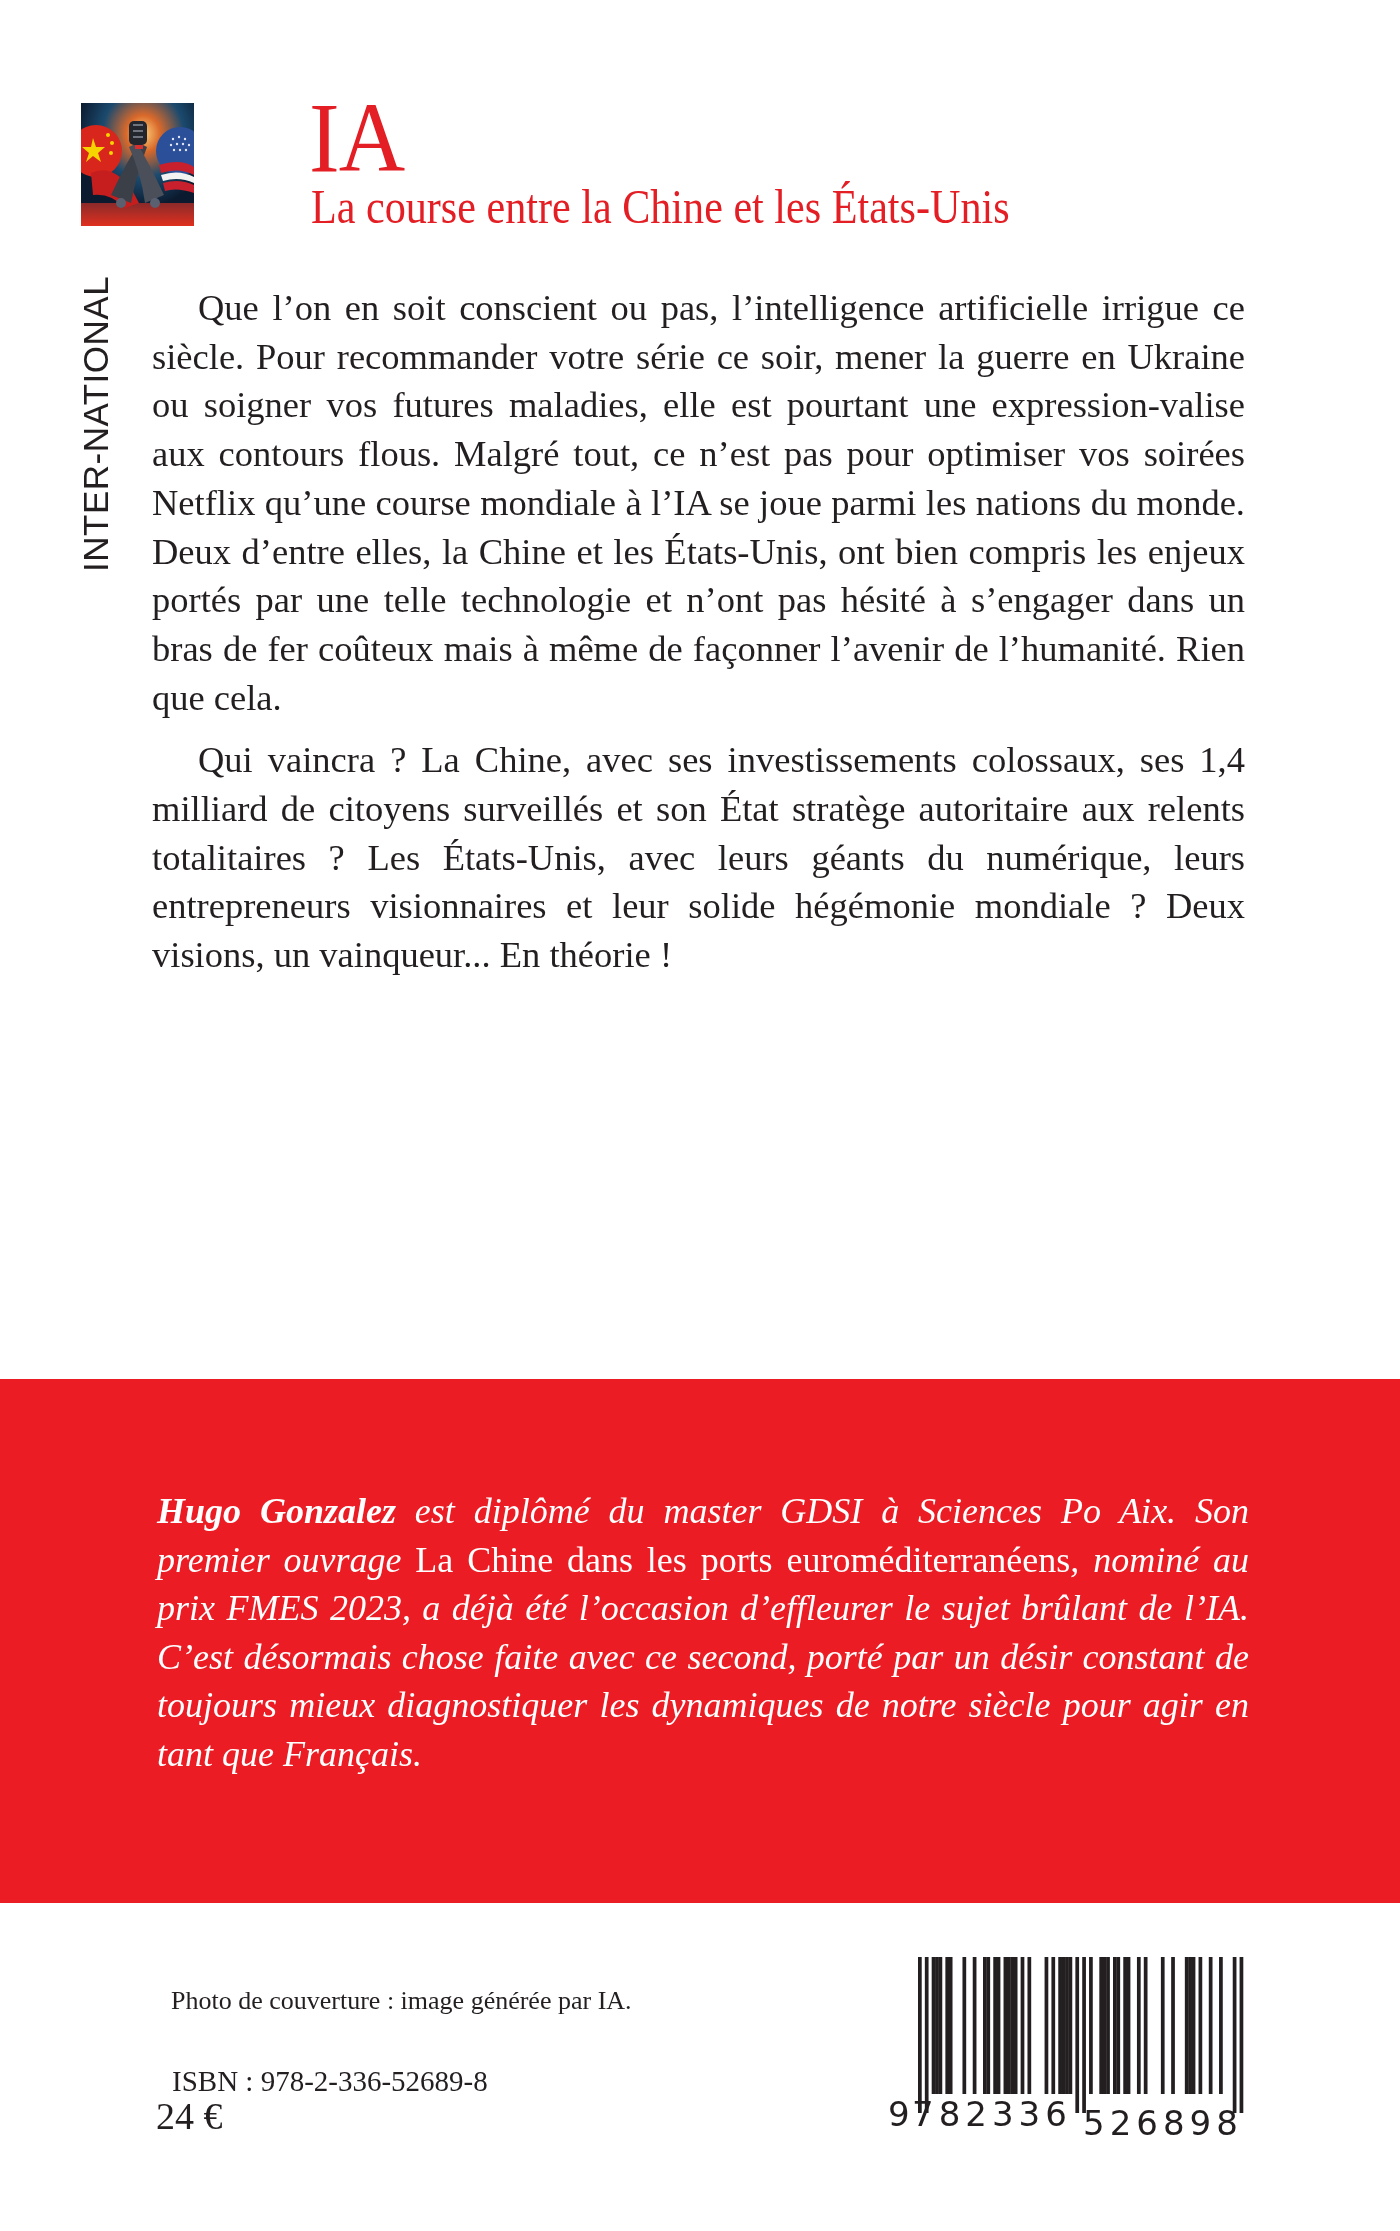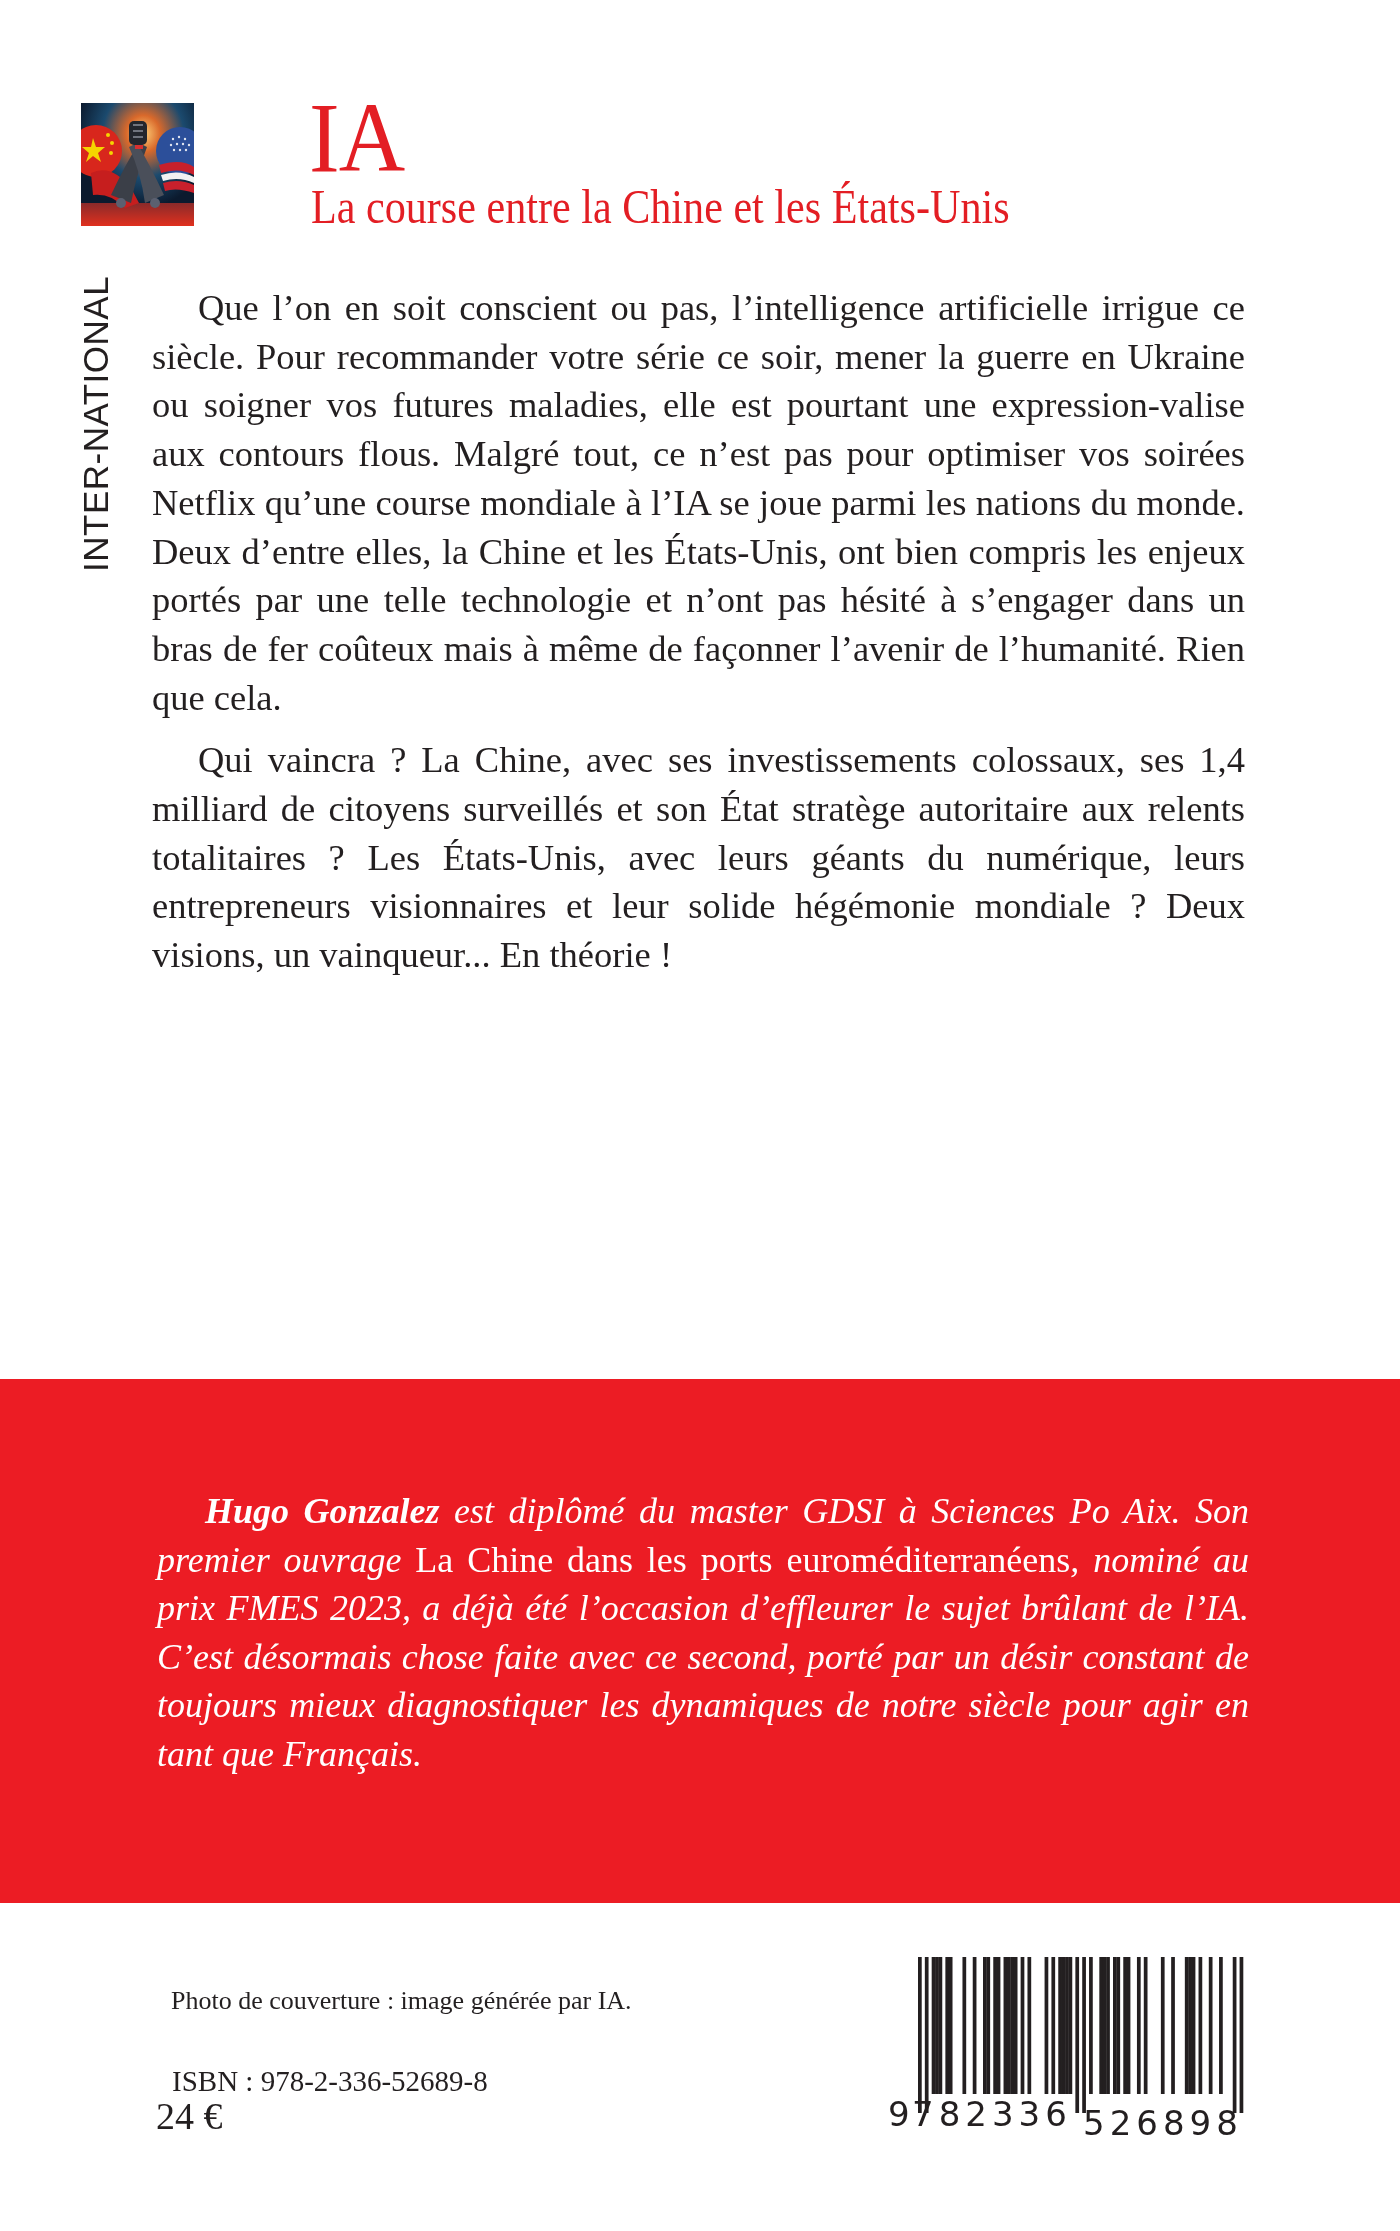--- a/index.html
+++ b/index.html
@@ -14,21 +14,21 @@
   .side-label { position: absolute; left: 78px; top: 572px; font-family: "Liberation Sans", "DejaVu Sans", sans-serif; font-size: 35px; line-height: 36px; color: #231f20; transform: rotate(-90deg); transform-origin: left top; white-space: nowrap; letter-spacing: 0.5px; }
 
   .body { position: absolute; left: 152px; top: 268px; width: 1093px; }
   .body p { margin: 0 0 3px 0; font-size: 36.5px; line-height: 48.7px; text-align: justify; text-indent: 46px; color: #231f20; transform-origin: left top; }
   .body p + p { margin-top: 0; }
   .body p.p2 { margin-top: 16px; }
   .body p.p3 { margin-top: 14px; }
 
   .red-band { position: absolute; left: 0; top: 1379px; width: 1400px; height: 524px; background: #ec1c24; }
   .bio { position: absolute; left: 157px; top: 1487px; width: 1092px; margin: 0; font-size: 36px; line-height: 48.5px; color: #ffffff; font-style: italic; text-align: justify; }
-  .bio .author { font-weight: bold; margin-left: 48px; }
+  .bio .author { font-weight: bold; }
   .bio .book { font-style: normal; }
 
   .photo-credit { position: absolute; left: 156px; top: 1971px; font-size: 26px; line-height: 30px; margin: 15px; color: #231f20; }
   .isbn { position: absolute; left: 156px; top: 2049px; font-size: 29px; line-height: 32px; margin: 16px; color: #231f20; }
   .price { position: absolute; left: 156px; top: 2096px; font-size: 38px; line-height: 40px; margin: 0; color: #231f20; }
 
   .barcode { position: absolute; left: 886px; top: 1955px; width: 362px; height: 180px; }
   .barcode svg { display: block; }
   .barcode-digits { position: absolute; left: 886px; top: 2096px; width: 362px; height: 36px; font-family: "DejaVu Sans", sans-serif; font-size: 34px; line-height: 36px; color: #231f20; }
   .barcode-digits span { position: absolute; top: 0; letter-spacing: 5px; }

